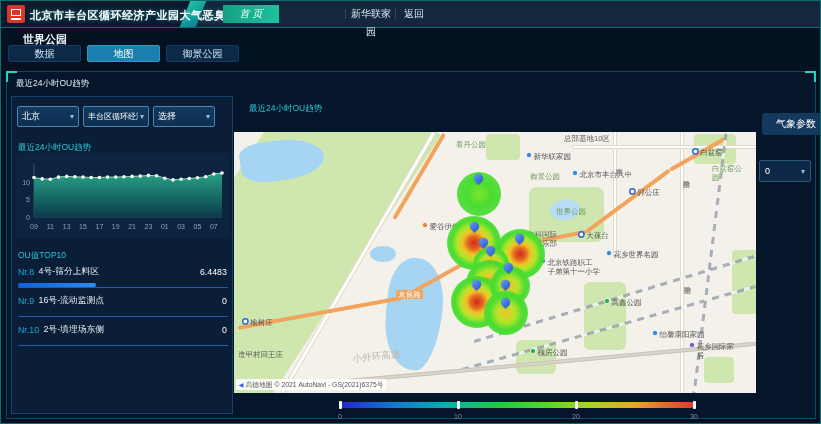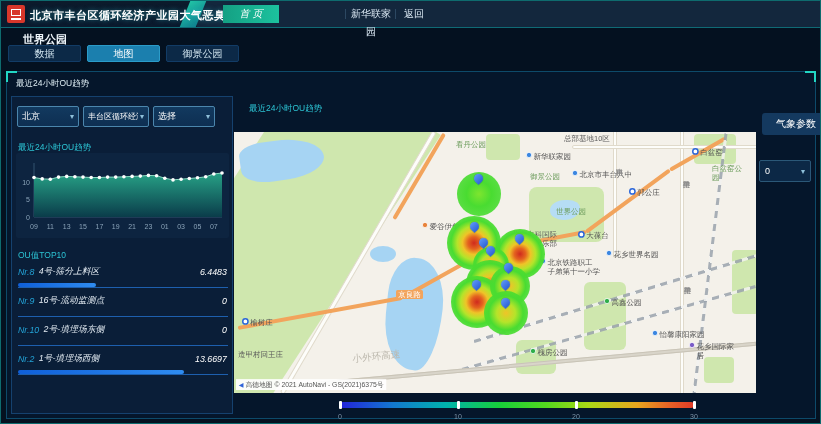--- a/index.html
+++ b/index.html
@@ -26,21 +26,21 @@
   .main-panel::after{content:"";position:absolute;right:-1px;top:-1px;width:9px;height:9px;border-right:2px solid #22d6c4;border-top:2px solid #22d6c4;}
   .panel-title{position:absolute;left:9px;top:5px;font-size:10px;color:#dcebf2;transform:scale(.85);transform-origin:0 0;}
   
   .left-card{position:absolute;left:4px;top:24px;width:222px;height:318px;background:#0a1e38;border:1px solid #15416e;}
   .sel{position:absolute;top:9px;height:21px;background:linear-gradient(#12395f,#0e2f52);border:1px solid #4b86ad;border-radius:2px;color:#fff;font-size:9px;display:flex;align-items:center;justify-content:space-between;padding:0 4px;cursor:pointer;overflow:hidden;}
   .sel .caret{color:#8fc0da;font-size:8px;flex:none;margin-left:2px;}
   .sel .sval{white-space:nowrap;overflow:hidden;}
   .sec-label{position:absolute;left:6px;font-size:10px;color:#2cc4d4;transform:scale(.85);transform-origin:0 0;}
   .chart-card{position:absolute;left:4px;top:56px;width:213px;height:85px;background:#0d2440;border-radius:2px;}
   
-  .top10-list{position:absolute;left:6px;top:166px;width:210px;font-style:italic;}
+  .top10-list{position:absolute;left:6px;top:166px;width:210px;}
   .trow{position:relative;height:29px;cursor:pointer;}
   .trow-l{display:flex;align-items:center;gap:5px;padding-top:3px;font-size:10px;transform:scale(.88);transform-origin:0 0;width:113%;}
   .rank{color:#23a4d8;flex:none;}
   .tname{color:#e6eef5;flex:1;white-space:nowrap;overflow:hidden;}
   .tval{color:#ffffff;flex:none;}
   .track{position:absolute;left:0;right:0;bottom:4px;height:1px;background:#1d5fae;}
   .fill{position:absolute;left:0;bottom:5px;height:4px;border-radius:2px;background:linear-gradient(90deg,#0f5fd8,#2f8cf0);}
   
   .map-title{position:absolute;left:242px;top:30px;font-size:10px;color:#2cc4d4;transform:scale(.85);transform-origin:0 0;}
   .btn-blue{position:absolute;top:25px;height:22px;border-radius:3px;font-size:10px;color:#fff;text-align:center;line-height:22px;cursor:pointer;}
@@ -197,29 +197,20 @@
             <div class="track"></div>
           </div>
           <div class="trow">
             <div class="trow-l">
               <span class="rank">Nr.10</span>
               <span class="tname">2号-填埋场东侧</span>
               <span class="tval">0</span>
             </div>
             <div class="track"></div>
           </div>
-          <div class="trow">
-            <div class="trow-l">
-              <span class="rank">Nr.2</span>
-              <span class="tname">1号-填埋场西侧</span>
-              <span class="tval">13.6697</span>
-            </div>
-            <div class="track"></div>
-            <div class="fill" style="width: 79%;"></div>
-          </div>
         </div>
     </aside>
 
     <div class="map-title">最近24小时OU趋势</div>
     <div class="btn-blue" style="left:755px;width:68px;background:#14395f;margin-top:16px;">气象参数</div>
 
     <div class="map-canvas" id="map-canvas">
 
       <div class="gw park" style="left:-40px;top:-70px;width:150px;height:400px;transform:rotate(33deg);"></div>
       <div class="gw park" style="left:295px;top:55px;width:75px;height:55px;border-radius:8px;"></div>

